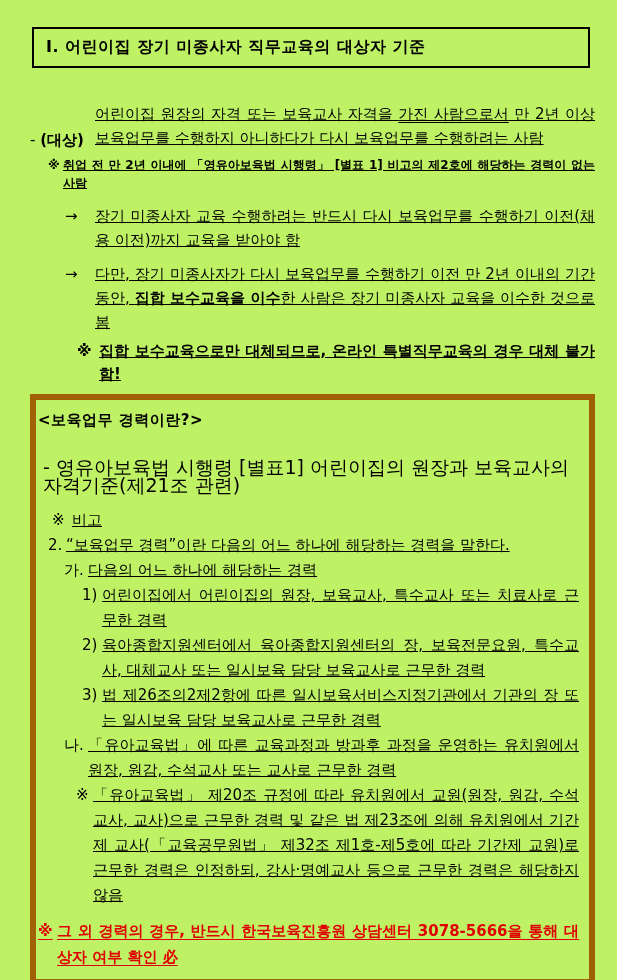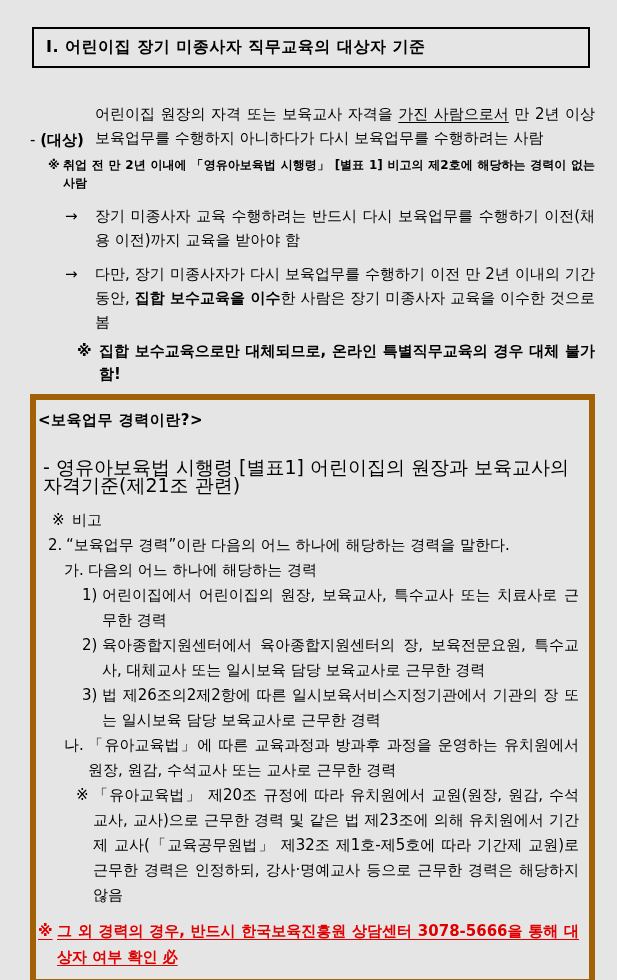--- a/index.html
+++ b/index.html
@@ -1,20 +1,20 @@
 <!DOCTYPE html>
 <html><head>
 <meta charset="utf-8">
 <style>
   html, body { margin: 0; padding: 0; background: #ffffff; }
   .doc {
     position: relative;
     width: 617px;
     height: 980px;
-    background: #e5e5e5;
+    background: #bef264;
     color: #000000;
     font-family: "DejaVu Sans", sans-serif;
     font-size: 15px;
     overflow: hidden;
     box-sizing: border-box;
   }
   .title-box {
     margin: 27px 27px 0 32px;
     border: 2px solid #000000;
     padding: 8px 12px 9px 12px;
@@ -23,20 +23,21 @@
     line-height: 20px;
     letter-spacing: 0.5px;
   }
   .content { padding: 0 22px 0 30px; }
   .row { display: flex; }
   .marker { flex: none; white-space: pre; }
   .text {
     flex: 1;
     text-align: justify;
     word-break: break-all;
+    text-decoration: underline;
   }
   
   .para-target { margin-top: 34px; line-height: 24px; }
   .para-target .marker { width: 65px; margin-top: 26px; }
   .para-target .tlabel { font-weight: bold; }
   .u { text-decoration: underline; text-underline-offset: 3px; }
   .small-note {
     margin-top: 4px;
     padding-left: 18px;
     font-size: 12px;

